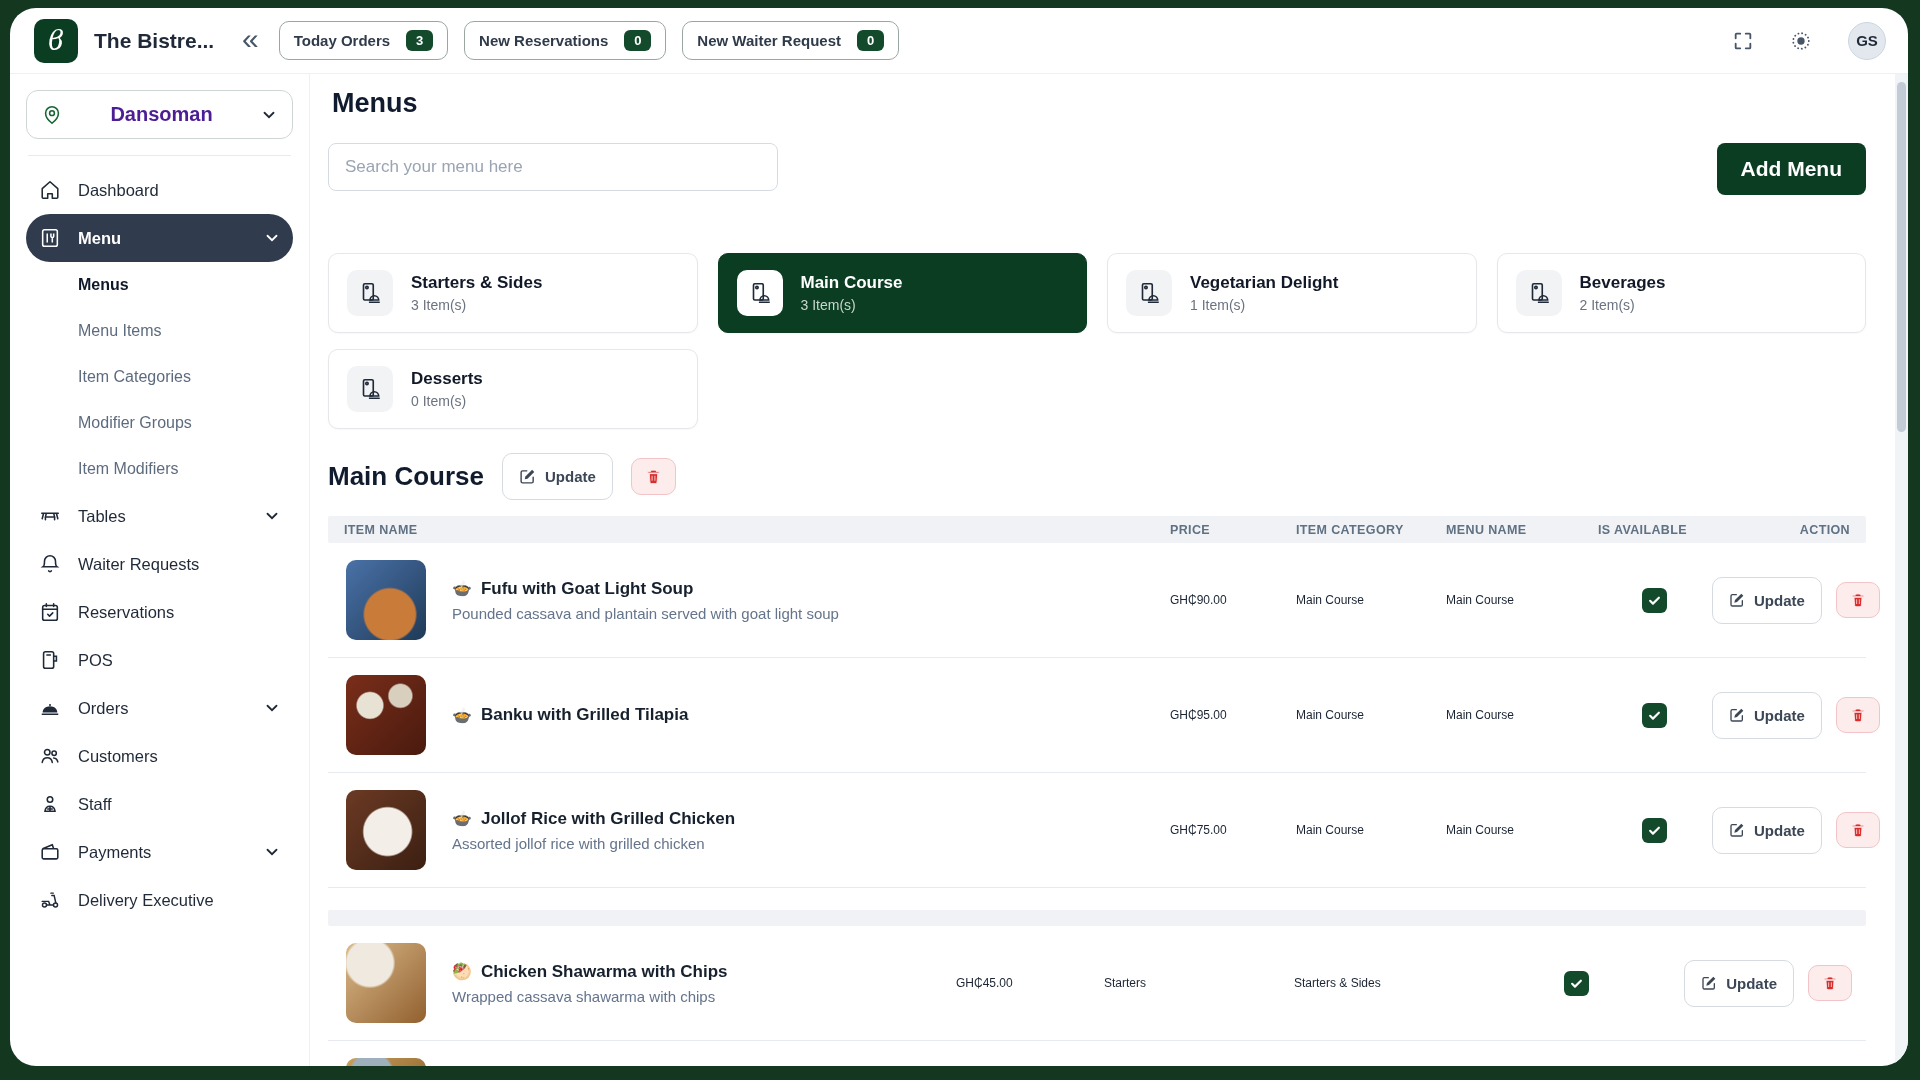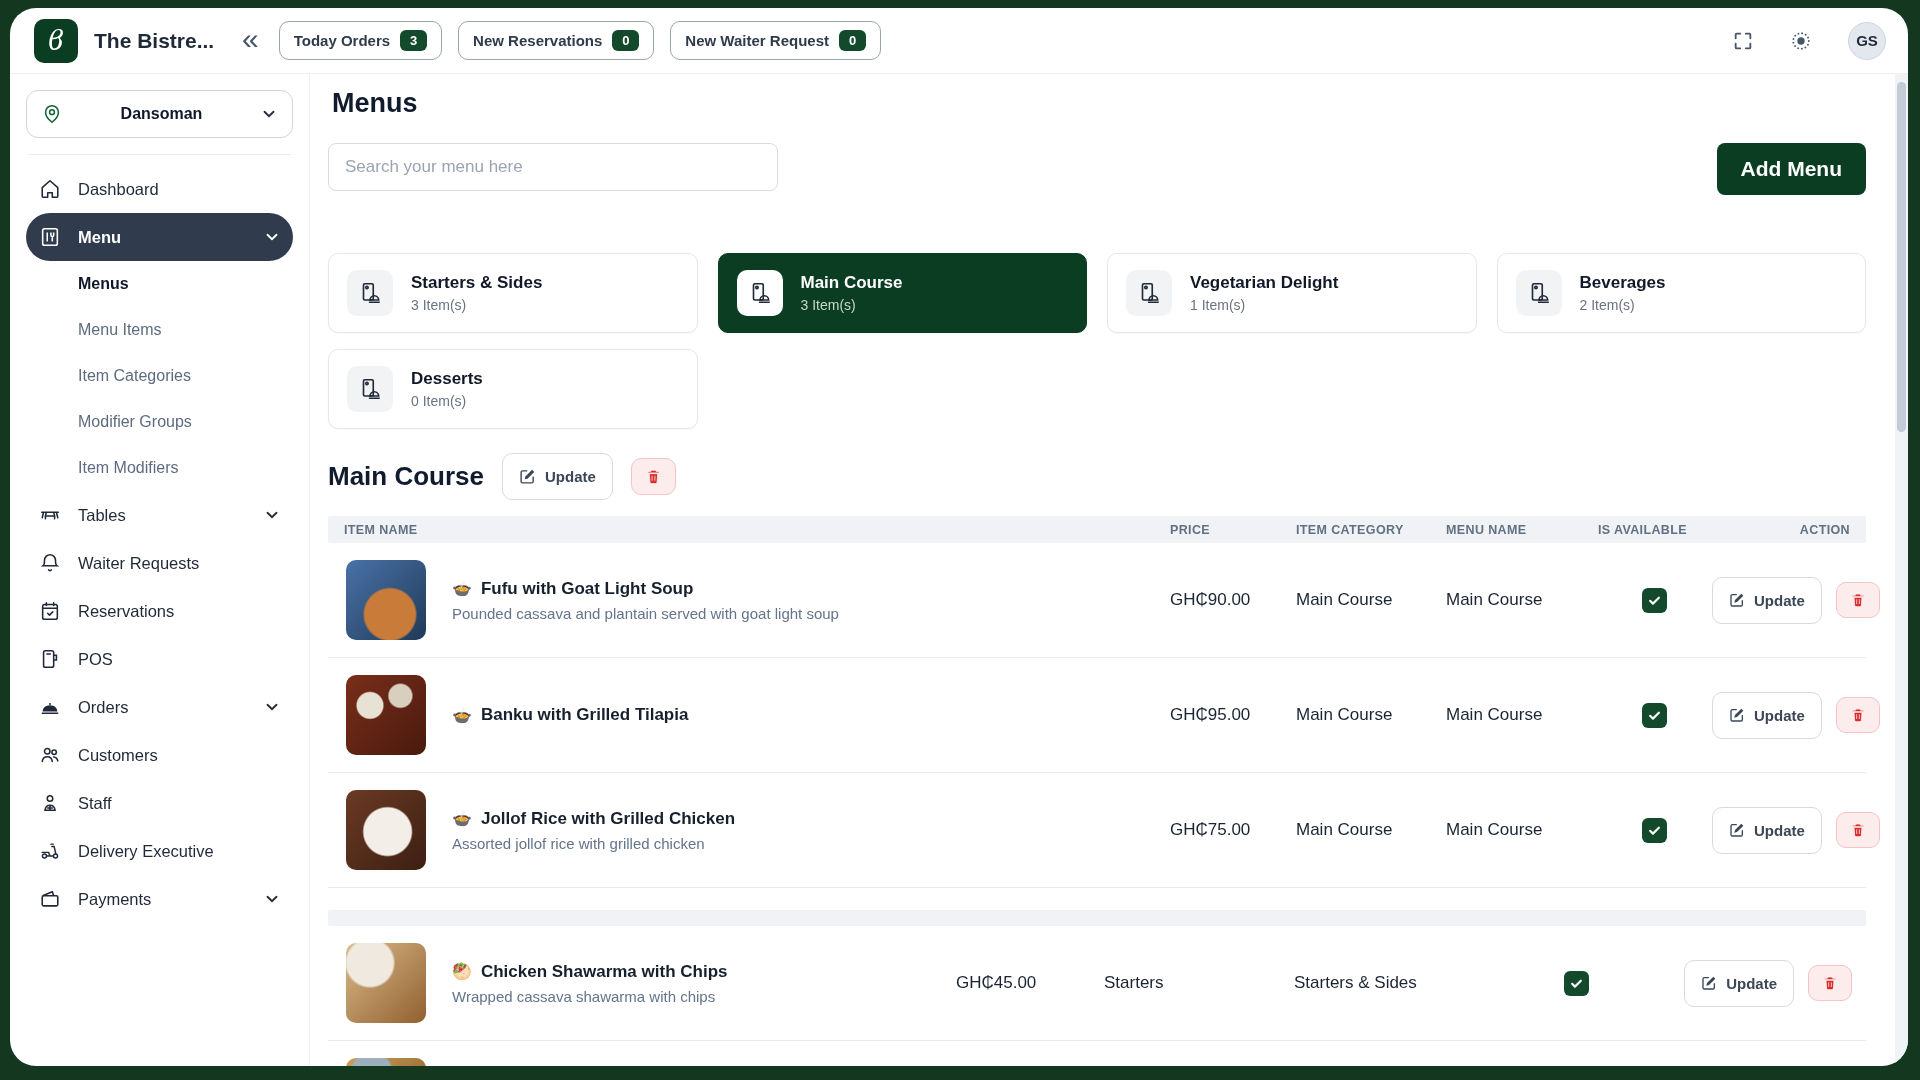--- a/index.html
+++ b/index.html
@@ -12,41 +12,41 @@
 
   
   .topbar { height:66px; flex:none; display:flex; align-items:center;
             padding:0 22px 0 24px; gap:16px; border-bottom:1px solid #eef0f2; }
   .logo { width:44px; height:44px; border-radius:10px; background:#0b3d22;
           display:flex; align-items:center; justify-content:center;
           color:#fff; font-family:"DejaVu Serif",serif; font-size:27px; font-style:italic; }
   .app-title { font-size:21px; font-weight:bold; color:#1f2937; width:128px;
                white-space:nowrap; overflow:hidden; }
   .collapse { font-size:30px; color:#475569; line-height:1; cursor:pointer; padding:0 4px 4px; }
-  .pill { display:flex; align-items:center; gap:10px; border:1px solid #9aa6a0;
+  .pill { display:flex; align-items:center; gap:16px; border:1px solid #9aa6a0;
           border-radius:10px; padding:8px 14px; background:#fff; cursor:pointer; }
   .pill .lbl { font-size:15px; font-weight:600; color:#2f3b4a; }
   .badge { background:#134a2c; color:#fff; font-size:13px; font-weight:bold;
            border-radius:6px; min-width:27px; text-align:center; padding:3px 6px; }
   .topbar-right { margin-left:auto; display:flex; align-items:center; gap:36px; }
   .icon-btn { color:#475569; cursor:pointer; display:flex; }
   .avatar { width:38px; height:38px; border-radius:50%; background:#e3e8ee;
             border:1px solid #cbd5e1; display:flex; align-items:center; justify-content:center;
             font-size:15px; font-weight:bold; color:#1f2937; cursor:pointer; }
 
   
   .shell { flex:1; display:flex; min-height:0; position:relative; }
   .sidebar { width:300px; flex:none; border-right:1px solid #eef0f2; padding:16px 16px 0; }
   .content { flex:1; min-width:0; padding:10px 42px 0 18px; position:relative; overflow:hidden; }
 
   
   .loc-card { display:flex; align-items:center; border:1px solid #cfd6d2; border-radius:12px;
               padding:12px 14px; cursor:pointer; }
   .loc-card .pin { color:#166534; display:flex; }
-  .loc-card .loc-label { flex:1; text-align:center; font-size:16px; font-weight:bold; color:#0f172a; }
+  .loc-card .loc-label { flex:1; text-align:center; font-size:20px; font-weight:bold; color:#4c1d95; }
   .loc-card .chev { color:#1f2937; display:flex; }
   .side-div { height:1px; background:#e7eaee; margin:16px 2px 10px; }
   .nav { display:flex; flex-direction:column; }
   .nav-item { display:flex; align-items:center; gap:16px; padding:13px 12px; border-radius:999px;
               color:#1f2937; font-size:16.5px; cursor:pointer; }
   .nav-item .nico { display:flex; width:24px; justify-content:center; color:#1f2937; }
   .nav-item .chev { margin-left:auto; display:flex; color:#1f2937; }
   .nav-item.active { background:#303c4d; color:#fff; font-weight:bold; }
   .nav-item.active .nico, .nav-item.active .chev { color:#fff; }
   .sub-item { padding:14px 12px 14px 52px; font-size:16px; color:#5d6b7e;
@@ -105,21 +105,21 @@
   .thumb-2 { background:radial-gradient(circle at 52% 52%,#f3efe8 0 40%,rgba(0,0,0,0) 43%),
              radial-gradient(circle at 44% 42%,#c98440 0 20%,rgba(0,0,0,0) 23%),
              linear-gradient(135deg,#6b3a24,#3c1f12); }
   .thumb-3 { background:radial-gradient(circle at 30% 25%,#efe9df 0 28%,rgba(0,0,0,0) 31%),
              linear-gradient(135deg,#d9b98a,#92602f); }
   .thumb-4 { background:radial-gradient(circle at 32% 20%,#9fb0bd 0 24%,rgba(0,0,0,0) 27%),
              linear-gradient(135deg,#caa05a,#7d5222); }
   .nm { font-size:17px; font-weight:bold; color:#17212e; display:flex; align-items:center; gap:9px; }
   .nm .emoji { font-size:16px; }
   .ds { font-size:15px; color:#64748b; margin-top:6px; }
-  .cellv { font-size:17px; color:#1a2433; padding-left:16px; }
+  .cellv { font-size:12px; color:#1a2433; padding-left:16px; }
   .checkbox { width:25px; height:25px; border-radius:6px; background:#134a2c; margin-left:60px;
               display:inline-flex; align-items:center; justify-content:center; color:#fff; cursor:pointer; }
   .t2 .checkbox { margin-left:24px; }
   .action-cell { display:flex; align-items:center; gap:14px; justify-content:flex-end; padding-right:14px; }
 
   .gap-strip { height:16px; background:#f0f2f5; margin-top:22px; border-radius:2px; }
 
   
   .scrollbar { position:absolute; top:0; right:0; bottom:0; width:13px; background:#f0f4f7; }
   .scroll-thumb { position:absolute; top:8px; left:2px; width:9px; height:350px;
@@ -296,42 +296,42 @@
             <svg width="22" height="22" viewBox="0 0 24 24" fill="none" stroke="currentColor" stroke-width="1.7" stroke-linecap="round">
                 <circle cx="12" cy="7" r="3"></circle>
                 <path d="M6.5 20c.4-3.4 2.6-5.5 5.5-5.5s5.1 2.1 5.5 5.5zM9.5 17.5h5M12 15v5"></path>
               </svg>
           </span>
           <span>Staff</span>
         </div>
 
         <div class="nav-item">
           <span class="nico">
+            <svg width="22" height="22" viewBox="0 0 24 24" fill="none" stroke="currentColor" stroke-width="1.7" stroke-linejoin="round">
+                <path d="M4 8.5 14.5 4l1.5 4.5"></path>
+                <rect x="3.5" y="8.5" width="17" height="11" rx="1.5"></rect>
+              </svg>
+          </span>
+          <span>Payments</span>
+          <span class="chev">
+            <svg width="18" height="18" viewBox="0 0 24 24" fill="none" stroke="currentColor" stroke-width="2.4" stroke-linecap="round">
+                <path d="M6 9l6 6 6-6"></path>
+              </svg>
+          </span>
+        </div>
+
+        <div class="nav-item">
+          <span class="nico">
             <svg width="22" height="22" viewBox="0 0 24 24" fill="none" stroke="currentColor" stroke-width="1.6" stroke-linecap="round">
                 <circle cx="6" cy="17.5" r="2.2"></circle>
                 <circle cx="18" cy="17.5" r="2.2"></circle>
                 <path d="M8.2 17.5h7.6M14 7h2.5l1.8 8M3.5 13.5h7l1.5 4M13 4.5h2.5"></path>
               </svg>
           </span>
           <span>Delivery Executive</span>
-        </div>
-
-        <div class="nav-item">
-          <span class="nico">
-            <svg width="22" height="22" viewBox="0 0 24 24" fill="none" stroke="currentColor" stroke-width="1.7" stroke-linejoin="round">
-                <path d="M4 8.5 14.5 4l1.5 4.5"></path>
-                <rect x="3.5" y="8.5" width="17" height="11" rx="1.5"></rect>
-              </svg>
-          </span>
-          <span>Payments</span>
-          <span class="chev">
-            <svg width="18" height="18" viewBox="0 0 24 24" fill="none" stroke="currentColor" stroke-width="2.4" stroke-linecap="round">
-                <path d="M6 9l6 6 6-6"></path>
-              </svg>
-          </span>
         </div>
       </div>
     </div>
 
     <div class="content">
       <div class="page-title">Menus</div>
 
       <div class="search-row">
         <input class="search-input" type="text" placeholder="Search your menu here" style="">
         <button class="btn-add">Add Menu</button>

